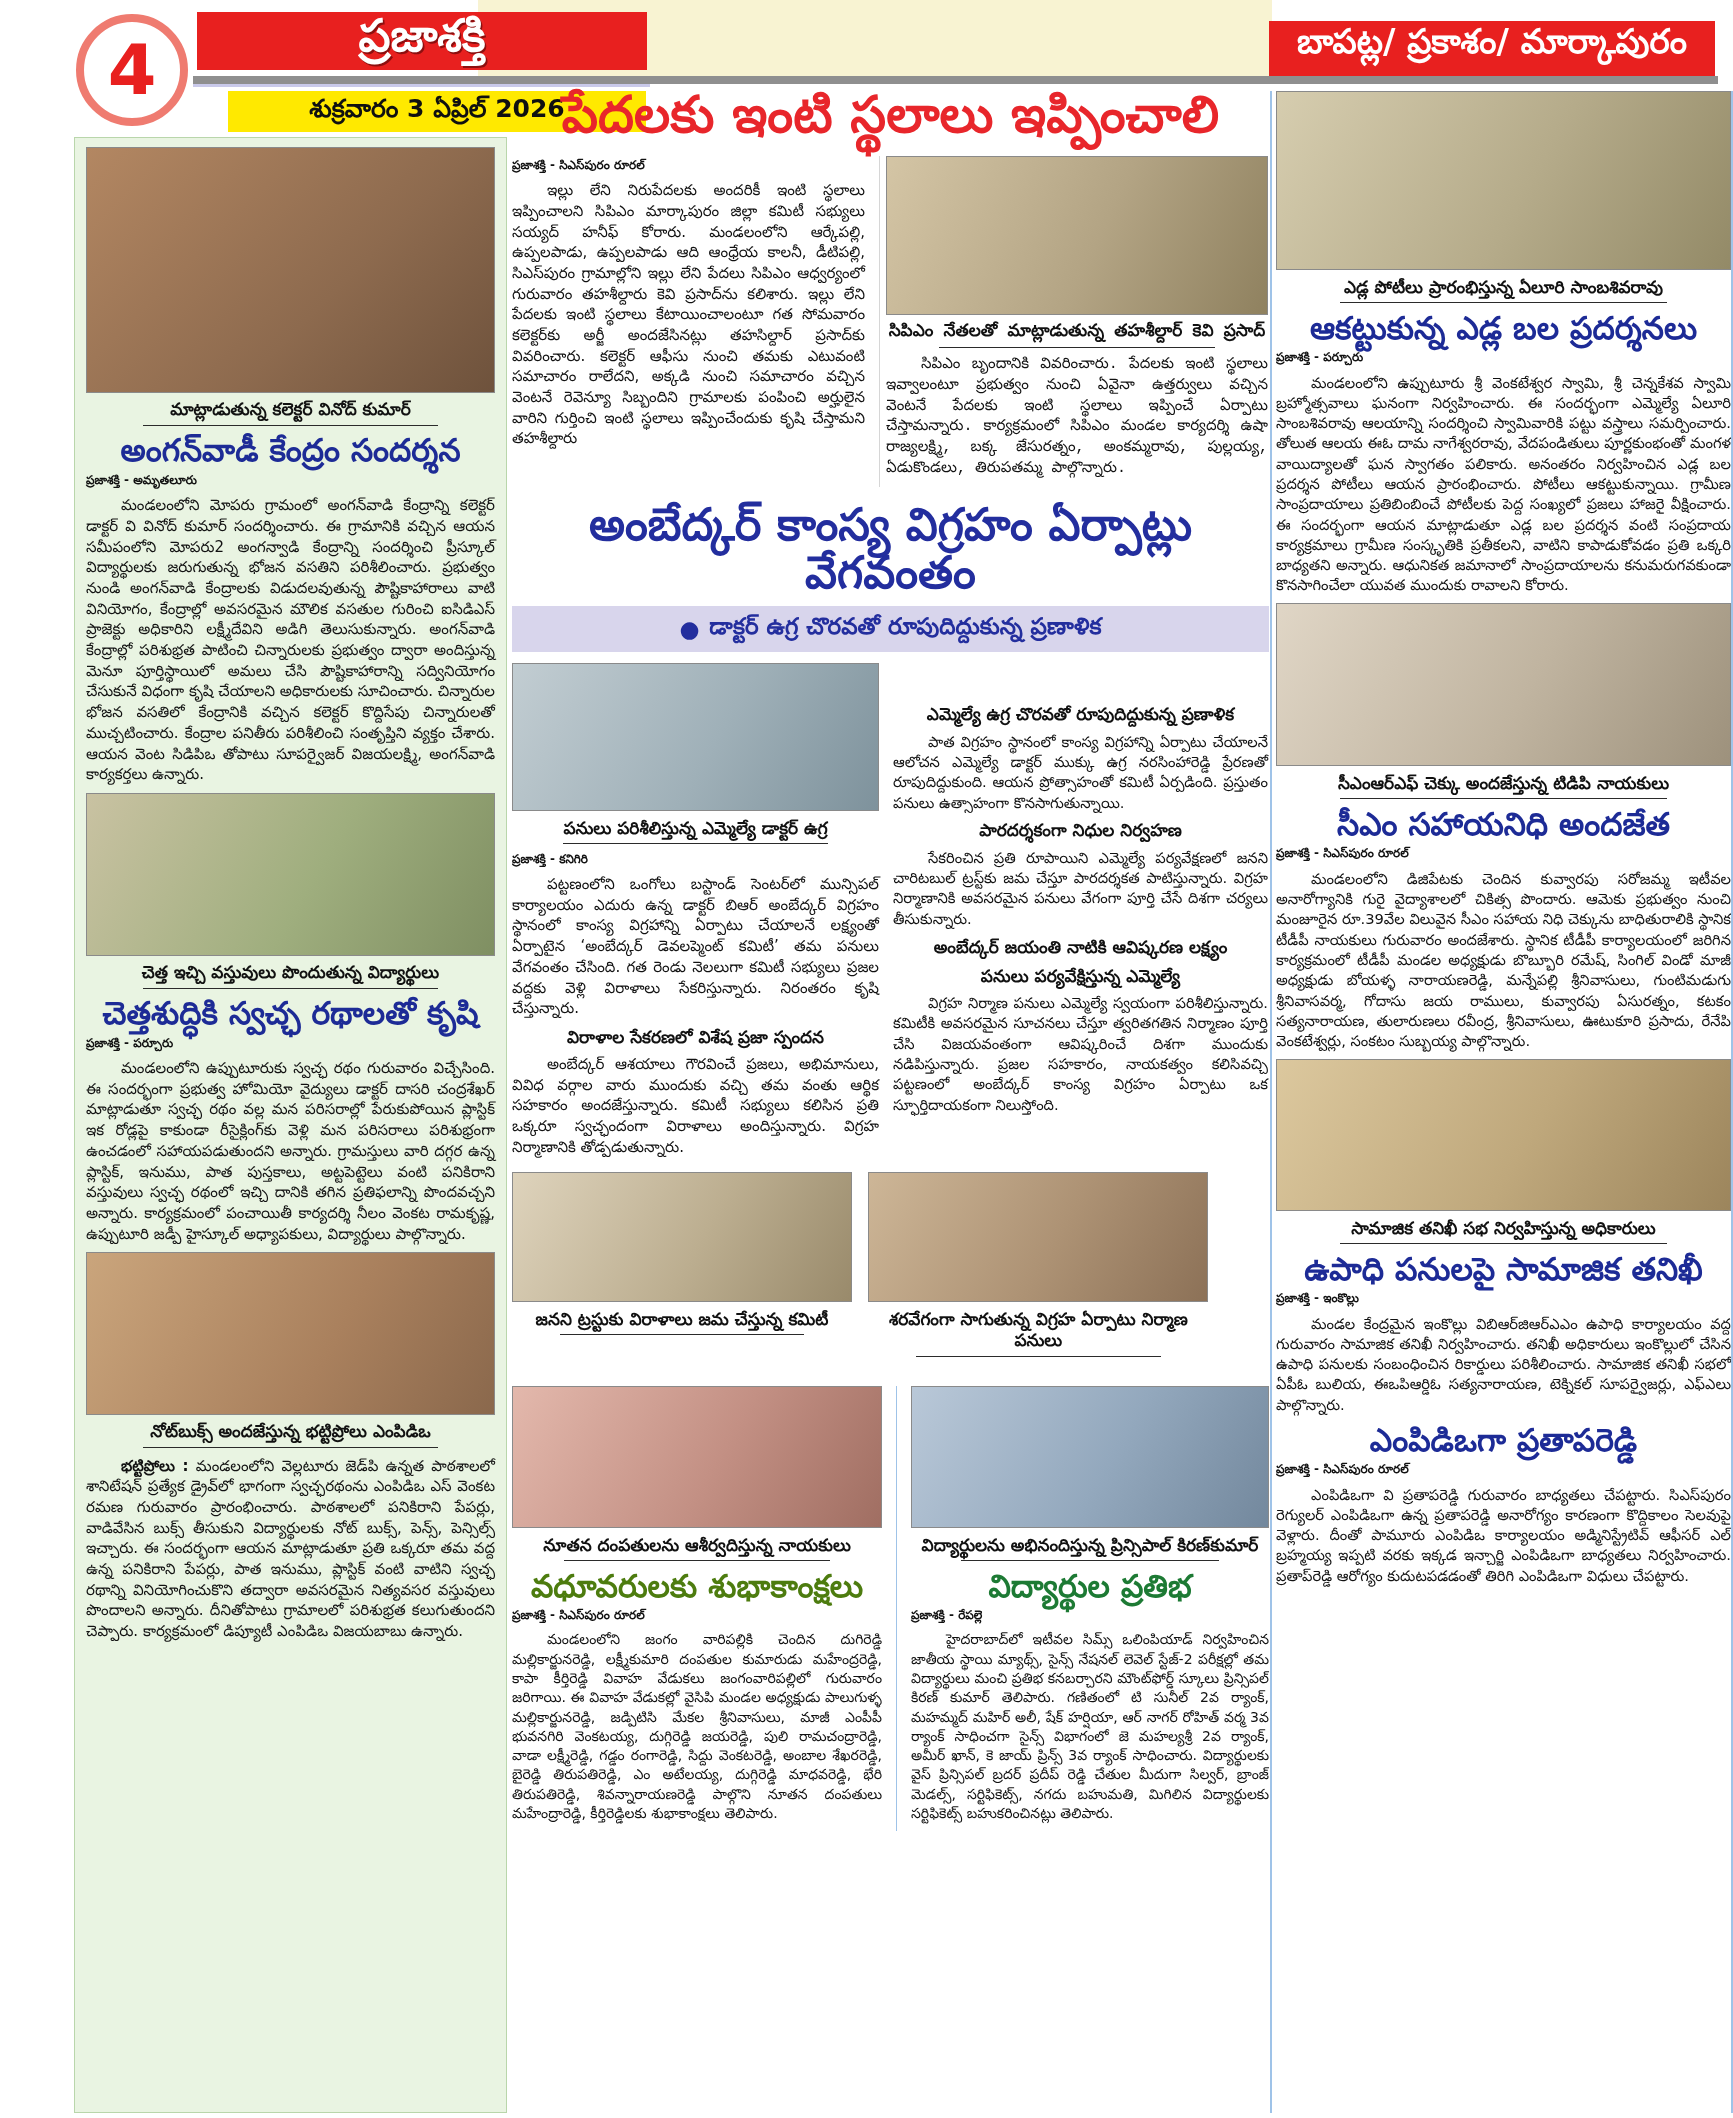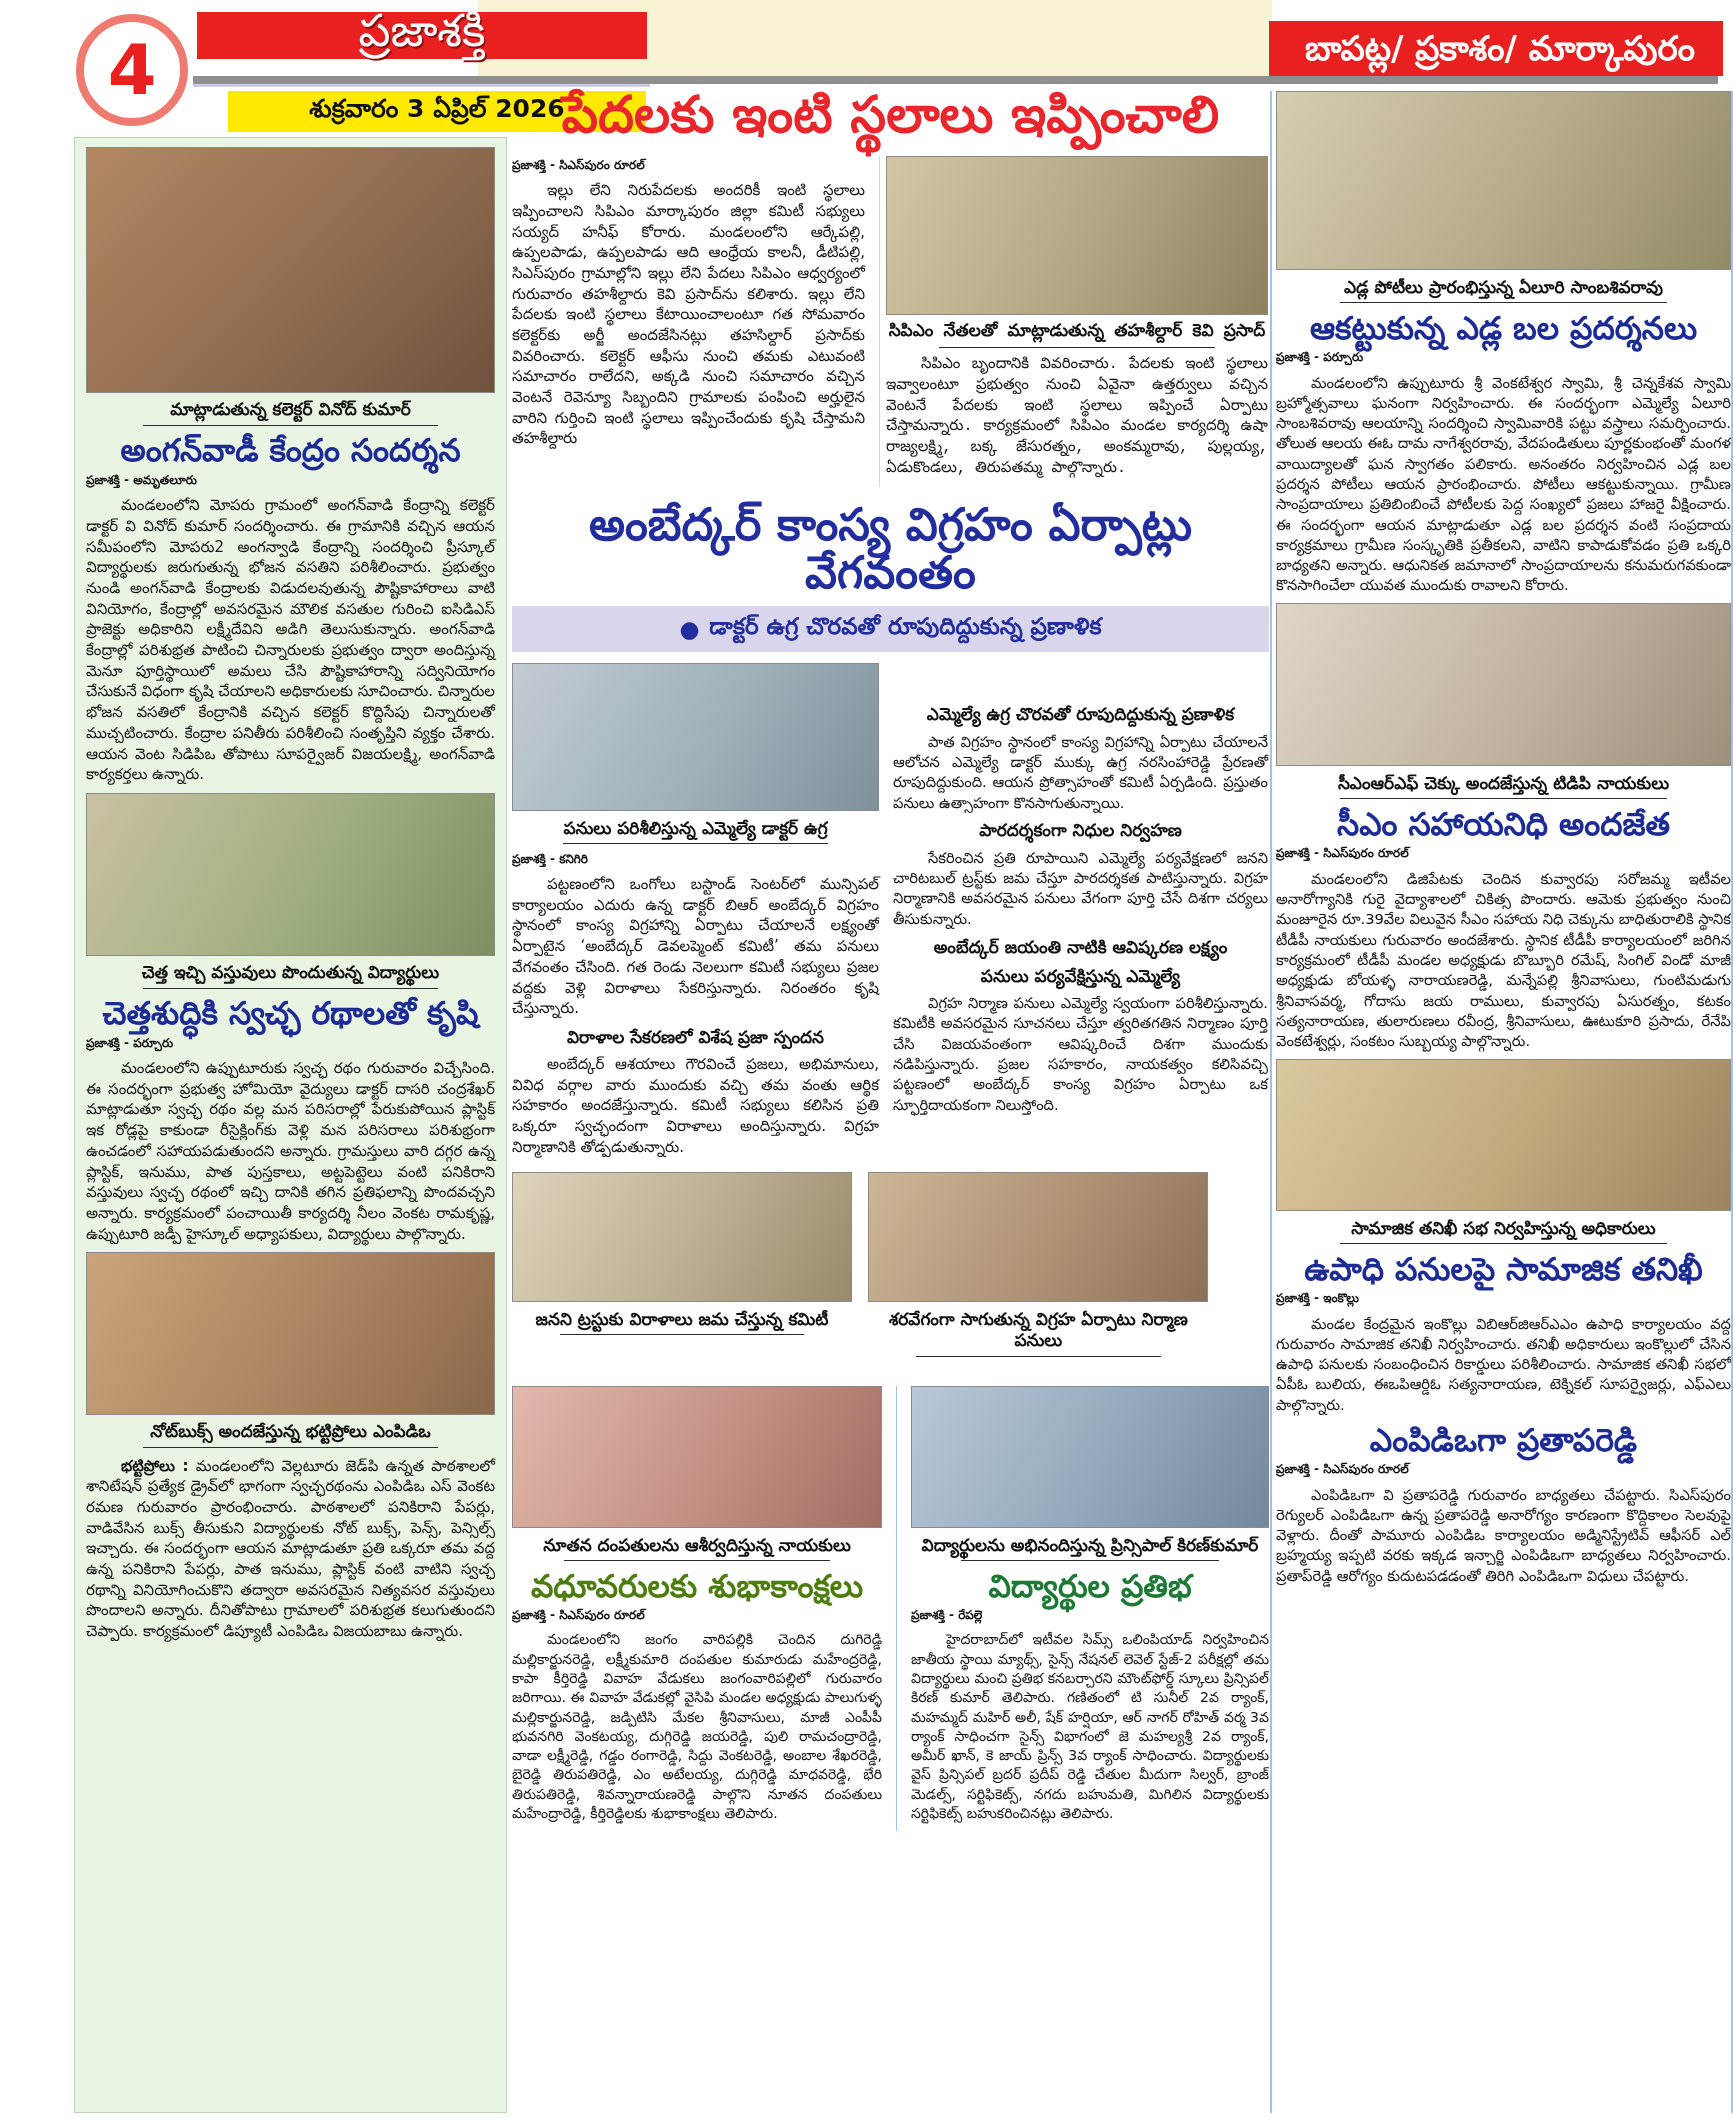--- a/index.html
+++ b/index.html
@@ -11,33 +11,33 @@
   .cream-strip { position:absolute; left:478px; top:0; width:794px; height:76px; background:#f8f3d2; }
   .grey-rule   { position:absolute; left:193px; top:76px; width:1525px; height:7.6px; background:#8f8f8f; }
   .grey-rule2  { position:absolute; left:193px; top:84px; width:457px; height:3.3px; background:#c9c9ea; }
   .page-circle {
     position:absolute; left:76px; top:14px; width:96px; height:96px; background:#fff;
     border:8.7px solid #ef7b70; border-radius:50%;
     display:flex; align-items:center; justify-content:center;
     color:#e8201f; font-size:70px; font-weight:bold;
   }
   .masthead-box {
-    position:absolute; left:197px; top:12px; width:450px; height:47px; background:#e8201f;
+    position:absolute; left:197px; top:12px; width:450px; height:58px; background:#e8201f;
     display:flex; align-items:center; justify-content:center;
-    color:#ffffff; font-size:45px; font-weight:normal; text-shadow:1.6px 1.6px 0 #8d0f0f;
+    color:#ffffff; font-size:45px; font-weight:bold; text-shadow:1.6px 1.6px 0 #8d0f0f;
   }
   .date-box {
     position:absolute; left:228px; top:91px; width:418px; height:41px; background:#ffe900;
     display:flex; align-items:center; justify-content:center;
     color:#101010; font-size:25px; font-weight:bold;
   }
   .region-banner {
     position:absolute; left:1269px; top:20.7px; width:446px; height:55px; background:#e8201f;
-    display:flex; align-items:flex-end; justify-content:center;
-    color:#ffffff; font-size:34px; font-weight:bold;padding-left:8px;
+    display:flex; align-items:flex-start; justify-content:center;
+    color:#ffffff; font-size:34px; font-weight:bold;
   }
   
   .photo { width:100%; border:0.5px solid #8a8a8a; box-sizing:border-box; }
   .ph-a { background:linear-gradient(135deg,#b38762,#8d6a4e 60%,#6e523c); }
   .ph-b { background:linear-gradient(120deg,#c9c2a2,#9fae7e 55%,#7f8f62); }
   .ph-c { background:linear-gradient(120deg,#caa57c,#a9805d 60%,#8a684c); }
   .ph-d { background:linear-gradient(115deg,#d4c5a5,#b3a484 55%,#8f815f); }
   .ph-e { background:linear-gradient(120deg,#c2cdd2,#9fb0b8 55%,#7e929c); }
   .ph-f { background:linear-gradient(120deg,#ded3bc,#bcae90 55%,#998a6b); }
   .ph-g { background:linear-gradient(120deg,#cdb697,#ad9274 55%,#8c7157); }

